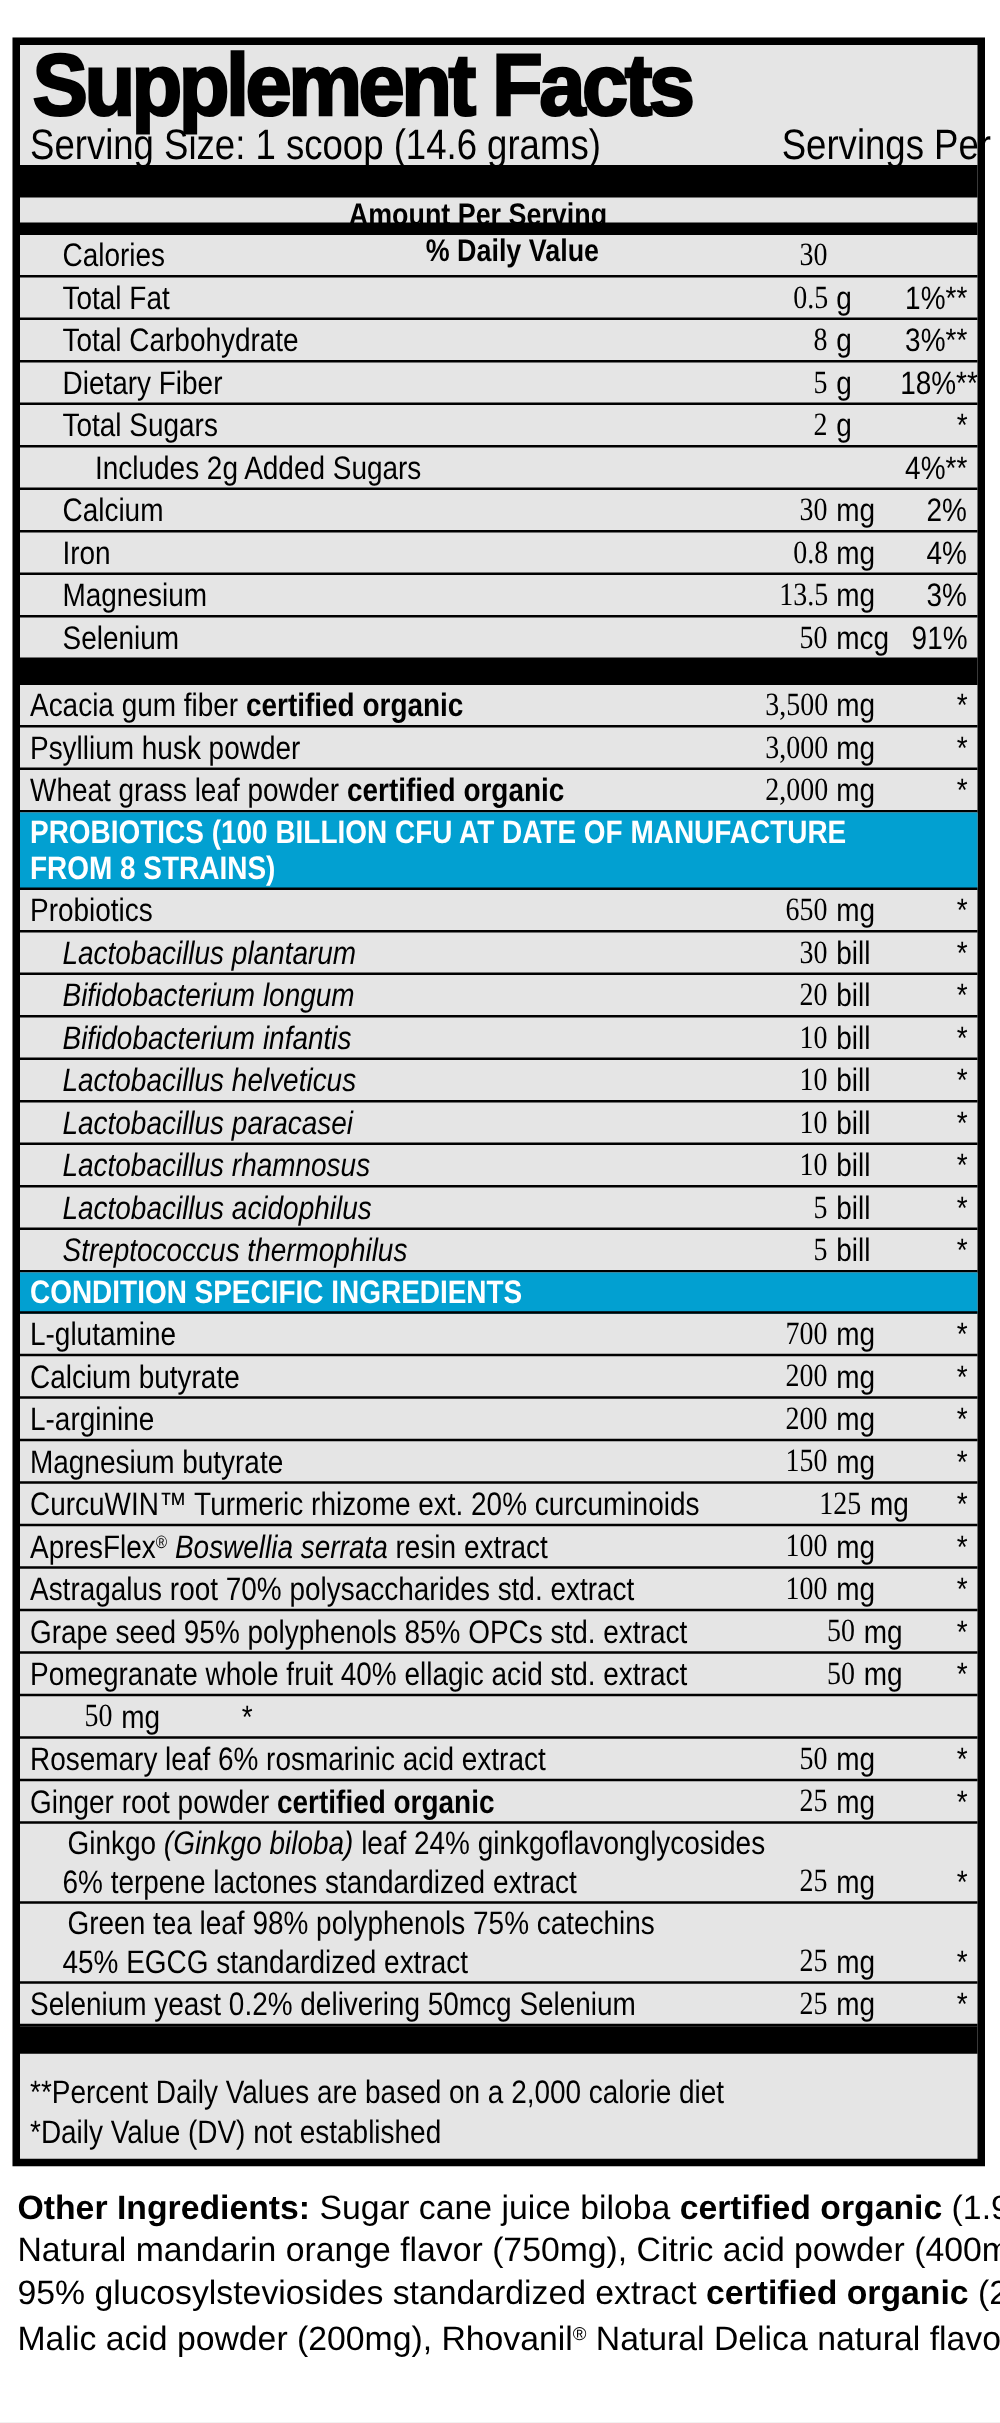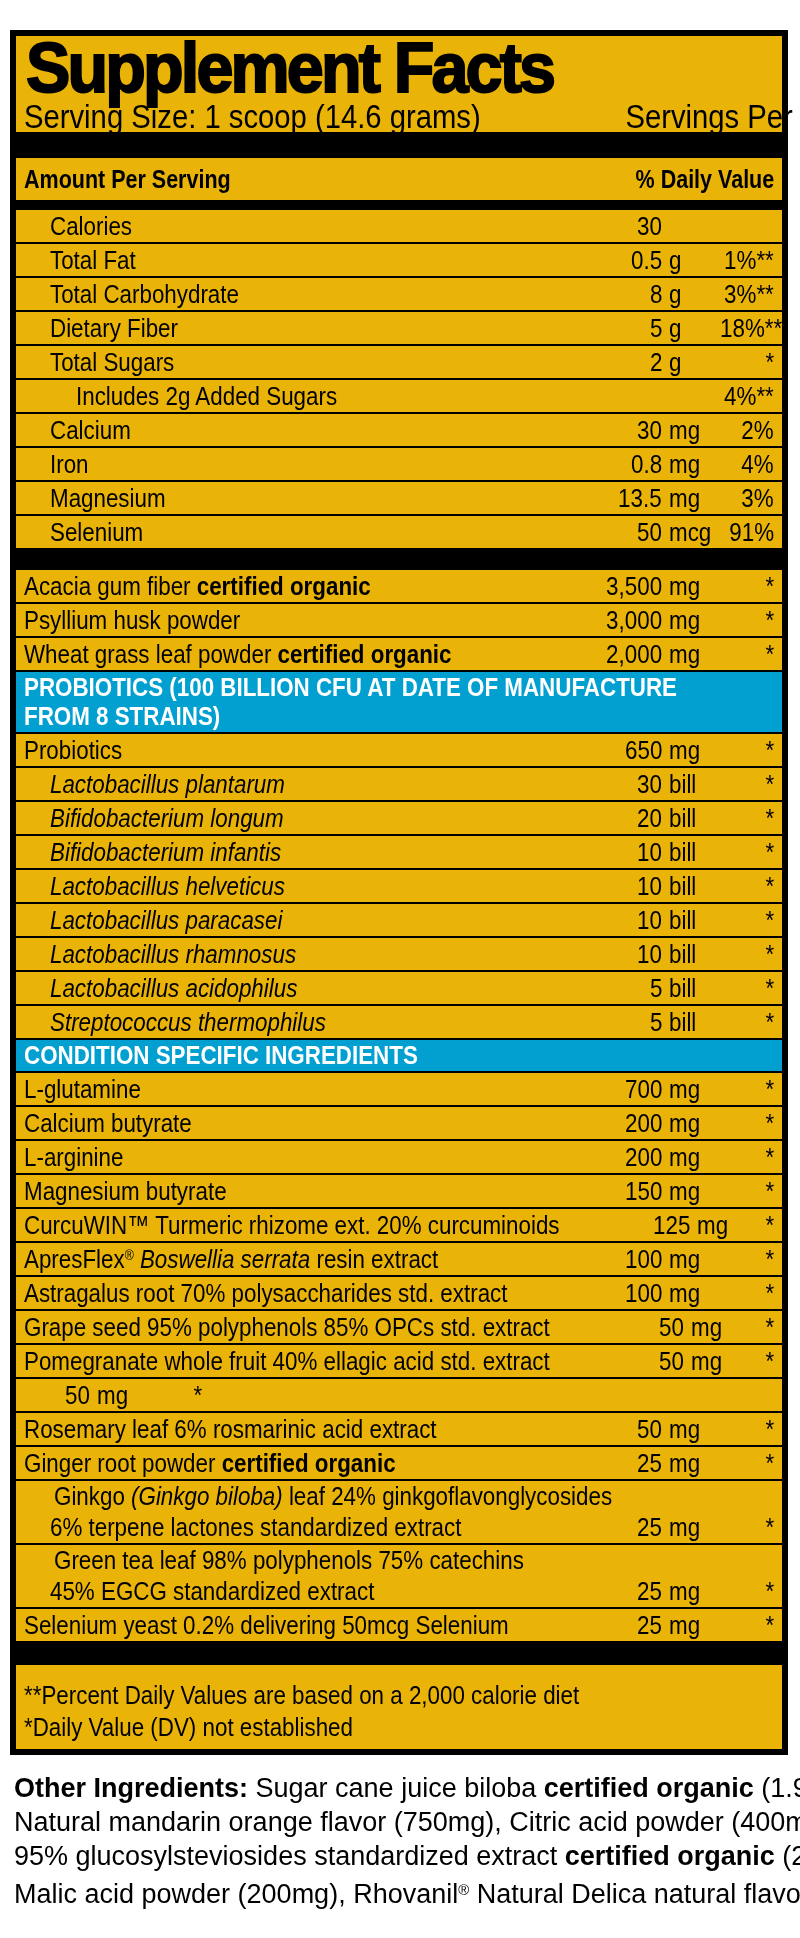--- a/index.html
+++ b/index.html
@@ -3,48 +3,48 @@
 <meta charset="utf-8">
 <style>
   html,body{margin:0;padding:0;}
   body{
     width:800px;height:1938px;background:#fff;overflow:hidden;
     font-family:"Liberation Sans","DejaVu Sans",sans-serif;color:#000;
   }
   .panel{
     margin:30px 12px 0 10px;
     border:6px solid #000;
-    background:#eab308;
+    background:#e5e5e5;
   }
   
   .cond{display:inline-block;transform:scaleX(0.86);transform-origin:0 50%;white-space:nowrap;}
   .condr{display:inline-block;transform:scaleX(0.86);transform-origin:100% 50%;white-space:nowrap;}
   .b{font-weight:bold;}
   .i{font-style:italic;}
   .sup{font-size:55%;vertical-align:0.55em;}
 
   .title-row{height:64px;line-height:64px;padding-left:10px;overflow:visible;}
   .title-inner{
     font-size:70px;font-weight:bold;letter-spacing:-3px;
     -webkit-text-stroke:2px #000;
     transform:scaleX(0.95);transform-origin:0 50%;display:inline-block;white-space:nowrap;
   }
   .serving-row{display:flex;justify-content:space-between;align-items:center;height:32px;padding:0 8px;font-size:34px;}
   .bar{background:#000;margin:0;}
   .bar.thick{height:26px;}
   .bar.med{height:10px;}
   .bar.heavy{height:20px;}
   .bar.heavy2{height:22px;}
-  .colhead{display:flex;justify-content:space-between;align-items:center;height:42px;padding:0 8px;font-size:25px;font-weight:bold;}
+  .colhead{display:flex;justify-content:space-between;align-items:center;height:20px;padding:0 8px;font-size:25px;font-weight:bold;flex-direction:column;}
 
   .item{border-bottom:2px solid #000;}
   .line{display:flex;align-items:center;height:32px;padding:0 8px;font-size:26px;}
   .topline{display:flex;align-items:center;height:30px;padding:0 8px;font-size:26px;margin-left:30px;}
   .name{flex:1;overflow:visible;}
-  .amt{width:66px;text-align:right;}
+  .amt{width:66px;text-align:right;font-family:Liberation Serif, serif;}
   .unit{width:48px;text-align:left;padding-left:7px;box-sizing:border-box;}
   .dv{width:64px;text-align:right;}
   .ind0{padding-left:0;}
   .ind1{padding-left:26px;}
   .ind2{padding-left:52px;}
 
   .sechead{background:var(--cyan,#02A0D1);color:#fff;font-weight:bold;border-bottom:2px solid #000;padding:1px 0;}
   .sechead .shline{height:29px;line-height:29px;padding:0 8px;font-size:26px;}
 
   .footnotes{padding:14px 8px 6px;}

